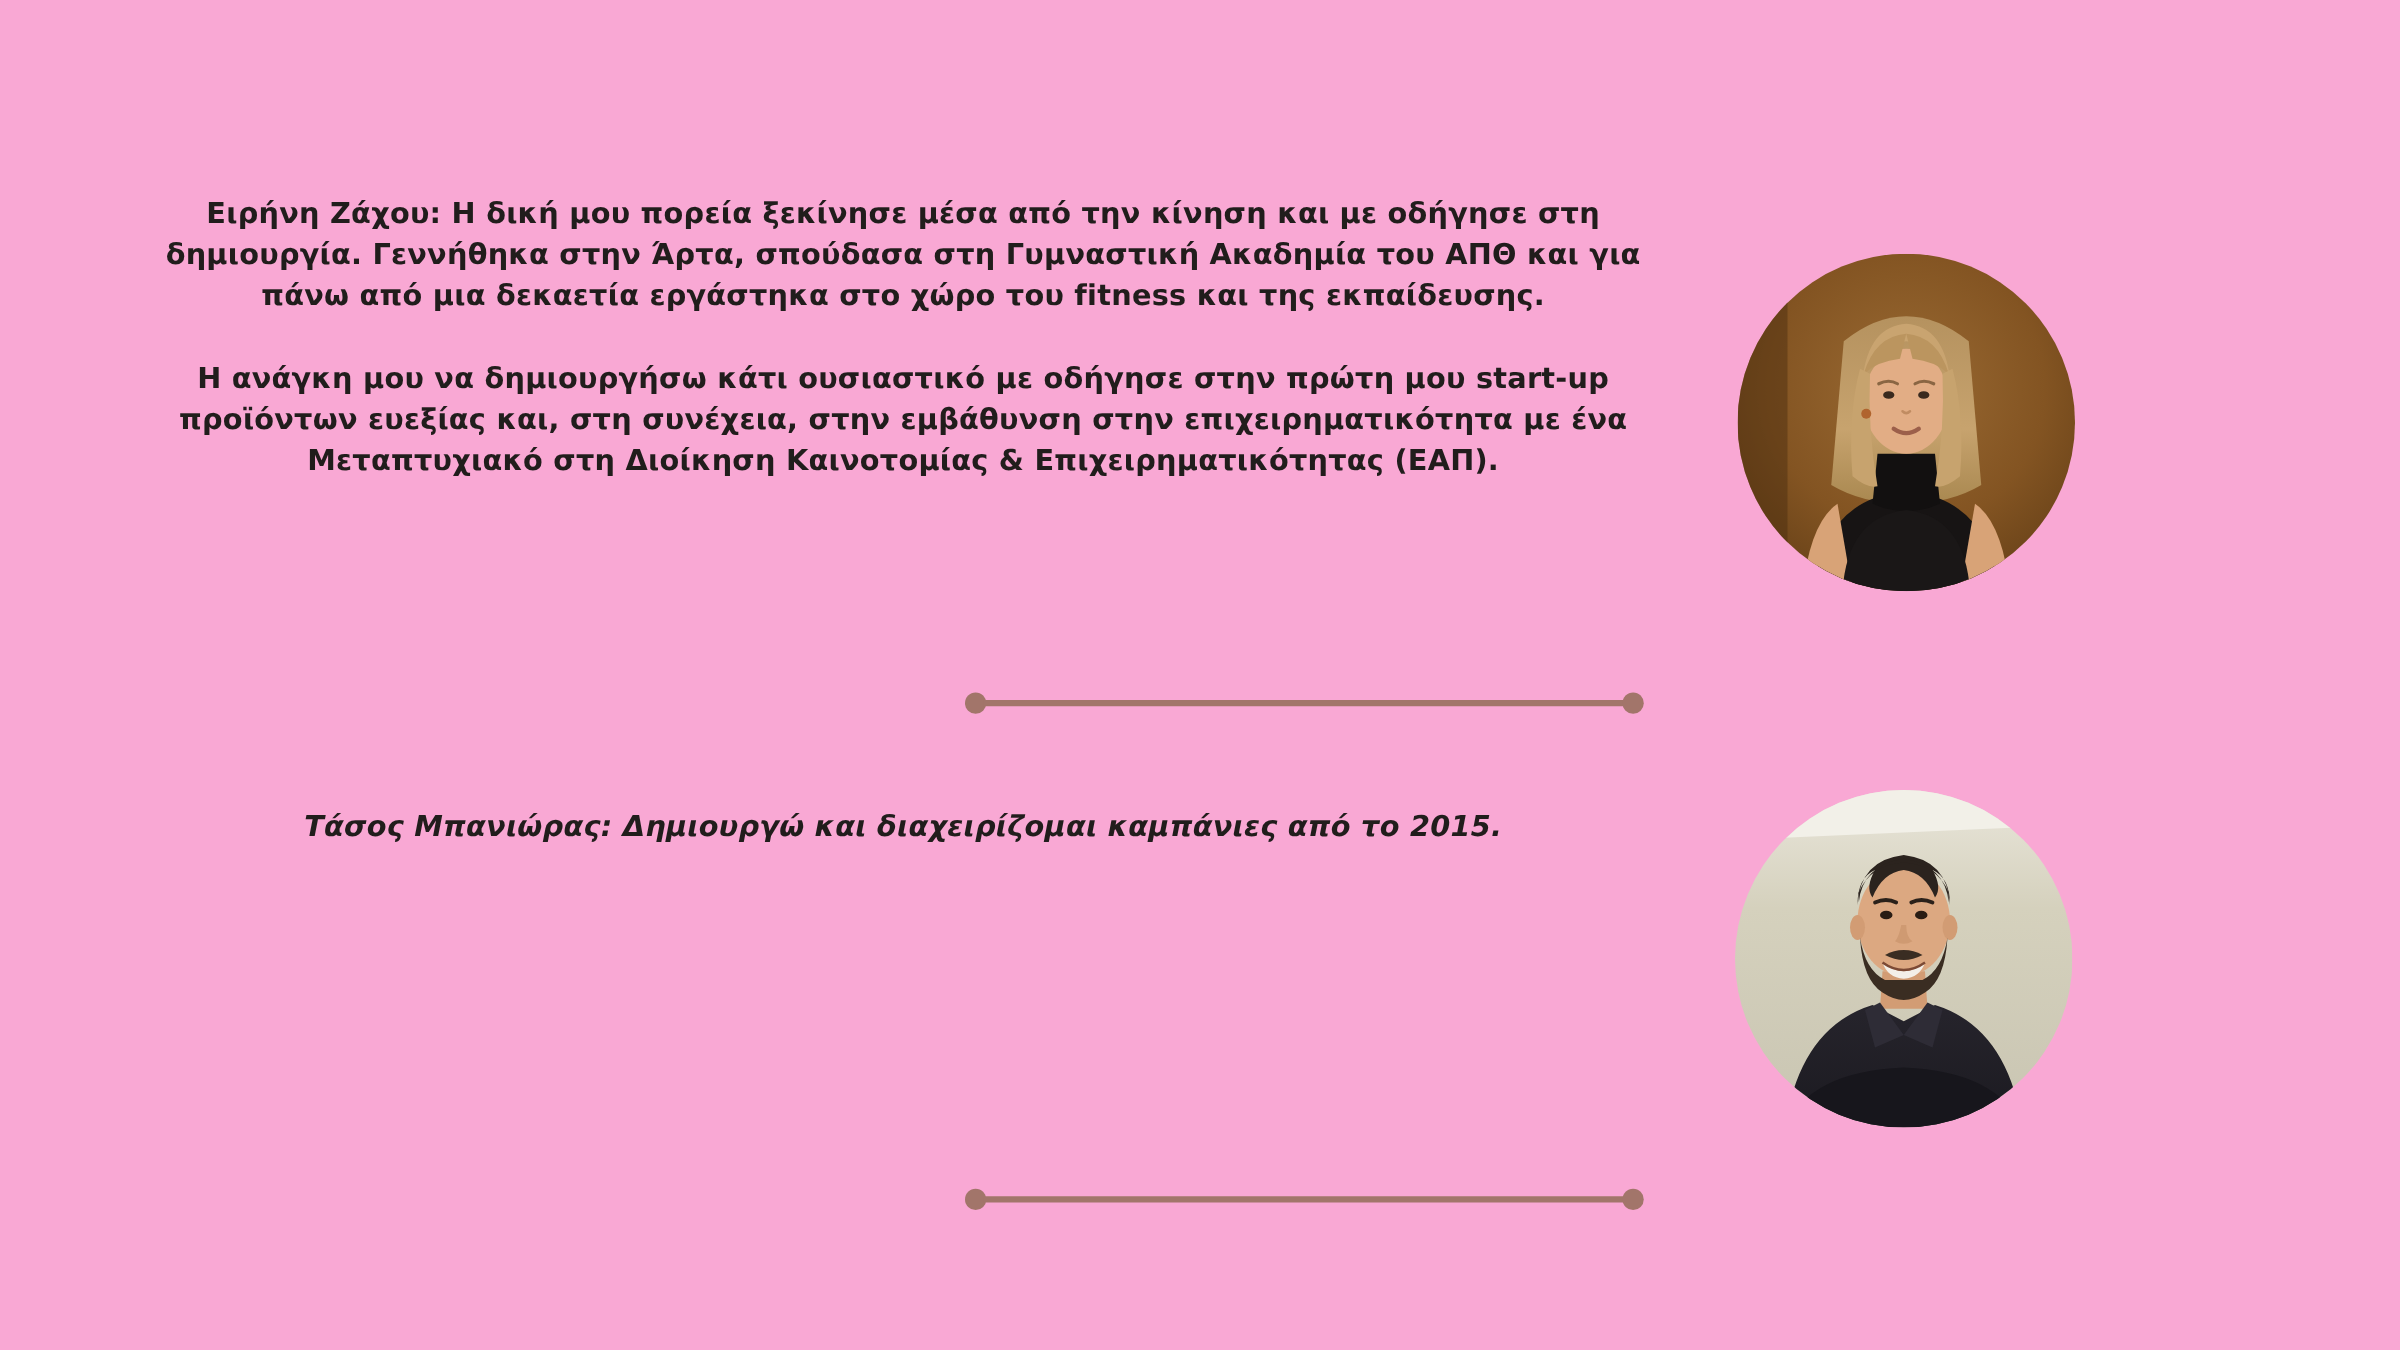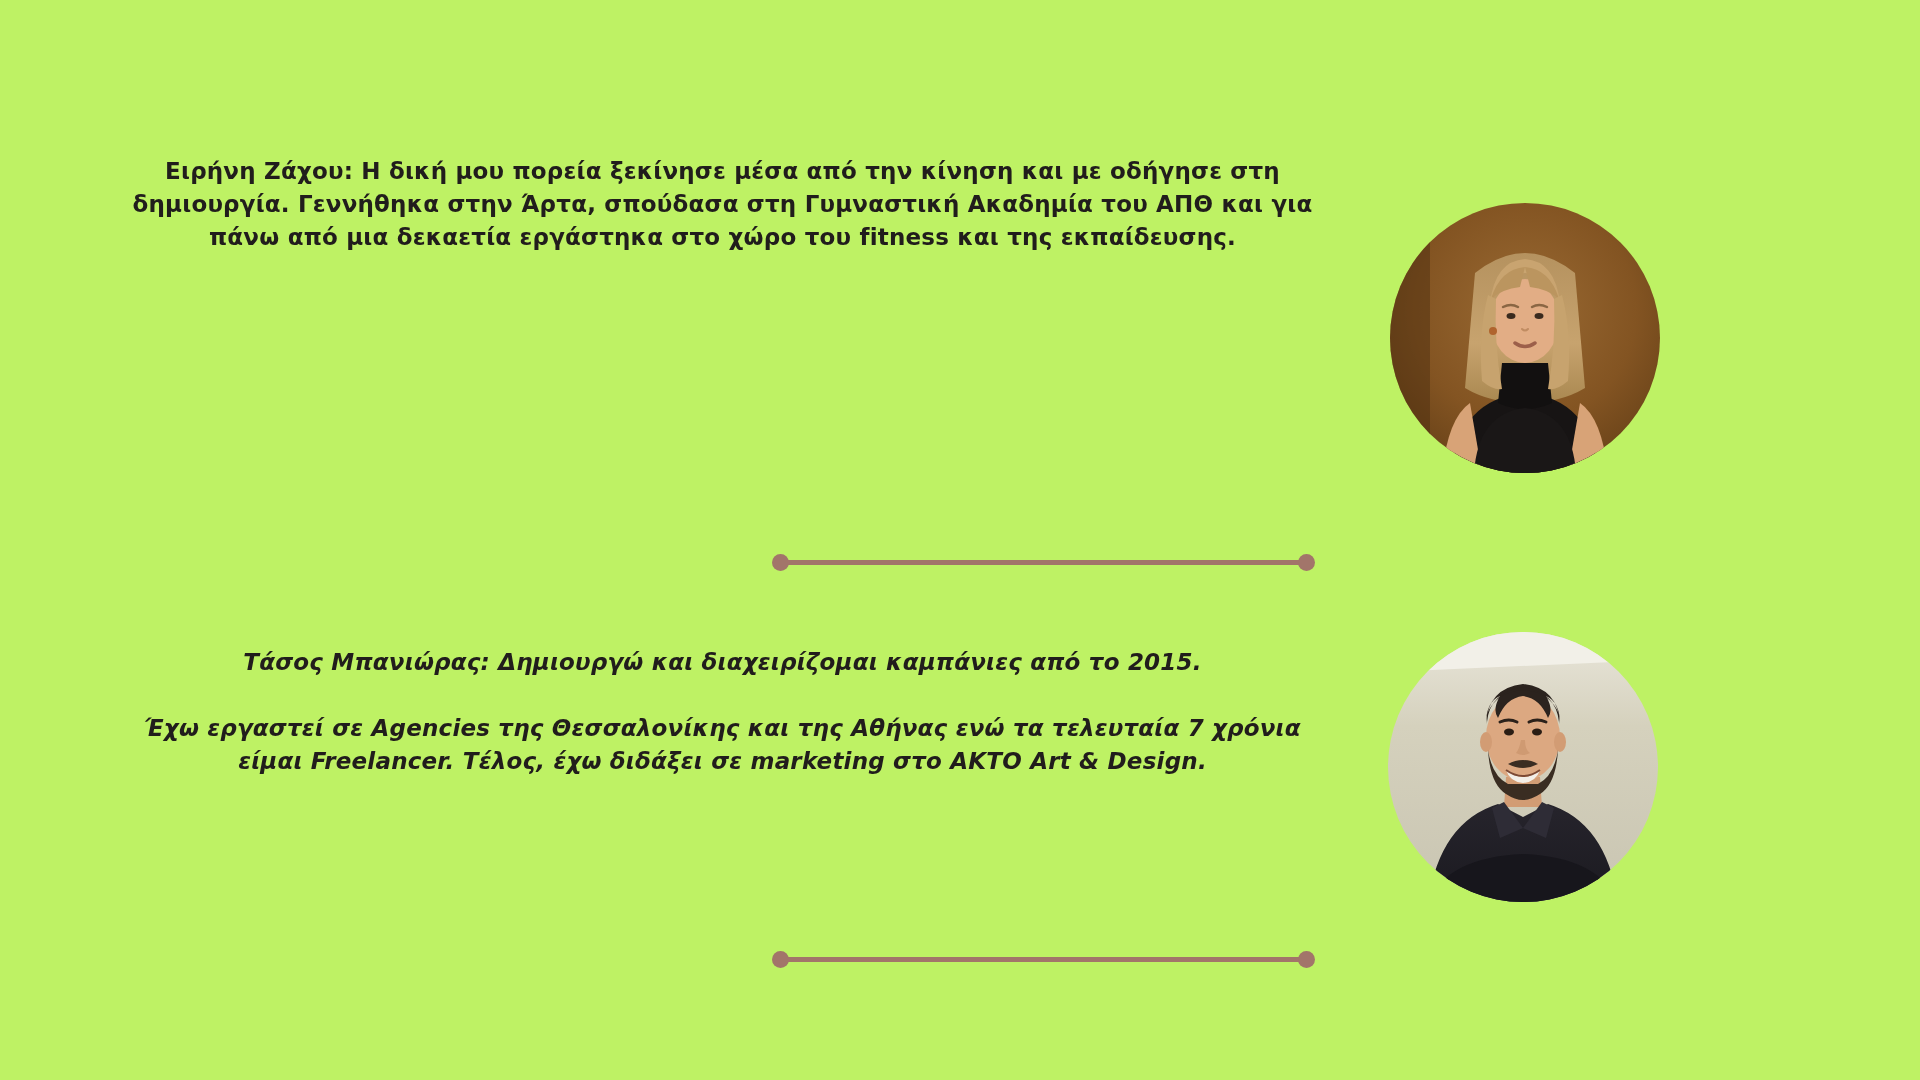--- a/index.html
+++ b/index.html
@@ -5,21 +5,21 @@
   html, body {
     margin: 0;
     padding: 0;
     background: #dad3ca;
     font-family: "DejaVu Sans", "Liberation Sans", sans-serif;
   }
   .stage {
     position: relative;
     width: 1920px;
     height: 1080px;
-    background: #bef264;
+    background: #f9a8d4;
     overflow: hidden;
   }
   .bio-text {
     position: absolute;
     left: 125px;
     width: 1195px;
     text-align: center;
     color: #211d1c;
     font-weight: 700;
     font-size: 23px;
@@ -67,20 +67,21 @@
     margin: 0 -2px;
   }
 </style>
 </head>
 <body>
 
 <div class="stage">
 
   <div class="bio-text bio-text-1">
     <p>Ειρήνη Ζάχου: Η δική μου πορεία ξεκίνησε μέσα από την κίνηση και με οδήγησε στη δημιουργία. Γεννήθηκα στην Άρτα, σπούδασα στη Γυμναστική Ακαδημία του ΑΠΘ και για πάνω από μια δεκαετία εργάστηκα στο χώρο του fitness και της εκπαίδευσης.</p>
+    <p>Η ανάγκη μου να δημιουργήσω κάτι ουσιαστικό με οδήγησε στην πρώτη μου start-up προϊόντων ευεξίας και, στη συνέχεια, στην εμβάθυνση στην επιχειρηματικότητα με ένα Μεταπτυχιακό στη Διοίκηση Καινοτομίας &amp; Επιχειρηματικότητας (ΕΑΠ).</p>
   </div>
 
   <div class="portrait portrait-1">
     <svg viewBox="0 0 270 270" xmlns="http://www.w3.org/2000/svg">
       <defs>
         <radialGradient id="bg1" cx="50%" cy="40%" r="75%">
           <stop offset="0%" stop-color="#9a6a33"></stop>
           <stop offset="55%" stop-color="#835422"></stop>
           <stop offset="100%" stop-color="#5d3a14"></stop>
         </radialGradient>
@@ -125,21 +126,20 @@
   </div>
 
   <div class="divider divider-1">
     <span class="dot"></span>
     <span class="rule"></span>
     <span class="dot"></span>
   </div>
 
   <div class="bio-text bio-text-2">
     <p>Τάσος Μπανιώρας: Δημιουργώ και διαχειρίζομαι καμπάνιες από το 2015.</p>
-    <p>Έχω εργαστεί σε Agencies της Θεσσαλονίκης και της Αθήνας ενώ τα τελευταία 7 χρόνια είμαι Freelancer. Τέλος, έχω διδάξει σε marketing στο ΑΚΤΟ Art &amp; Design.</p>
   </div>
 
   <div class="portrait portrait-2">
     <svg viewBox="0 0 270 270" xmlns="http://www.w3.org/2000/svg">
       <defs>
         <linearGradient id="bg2" x1="0" y1="0" x2="0" y2="1">
           <stop offset="0%" stop-color="#e9e6db"></stop>
           <stop offset="35%" stop-color="#d5d1bd"></stop>
           <stop offset="100%" stop-color="#c9c5b2"></stop>
         </linearGradient>

